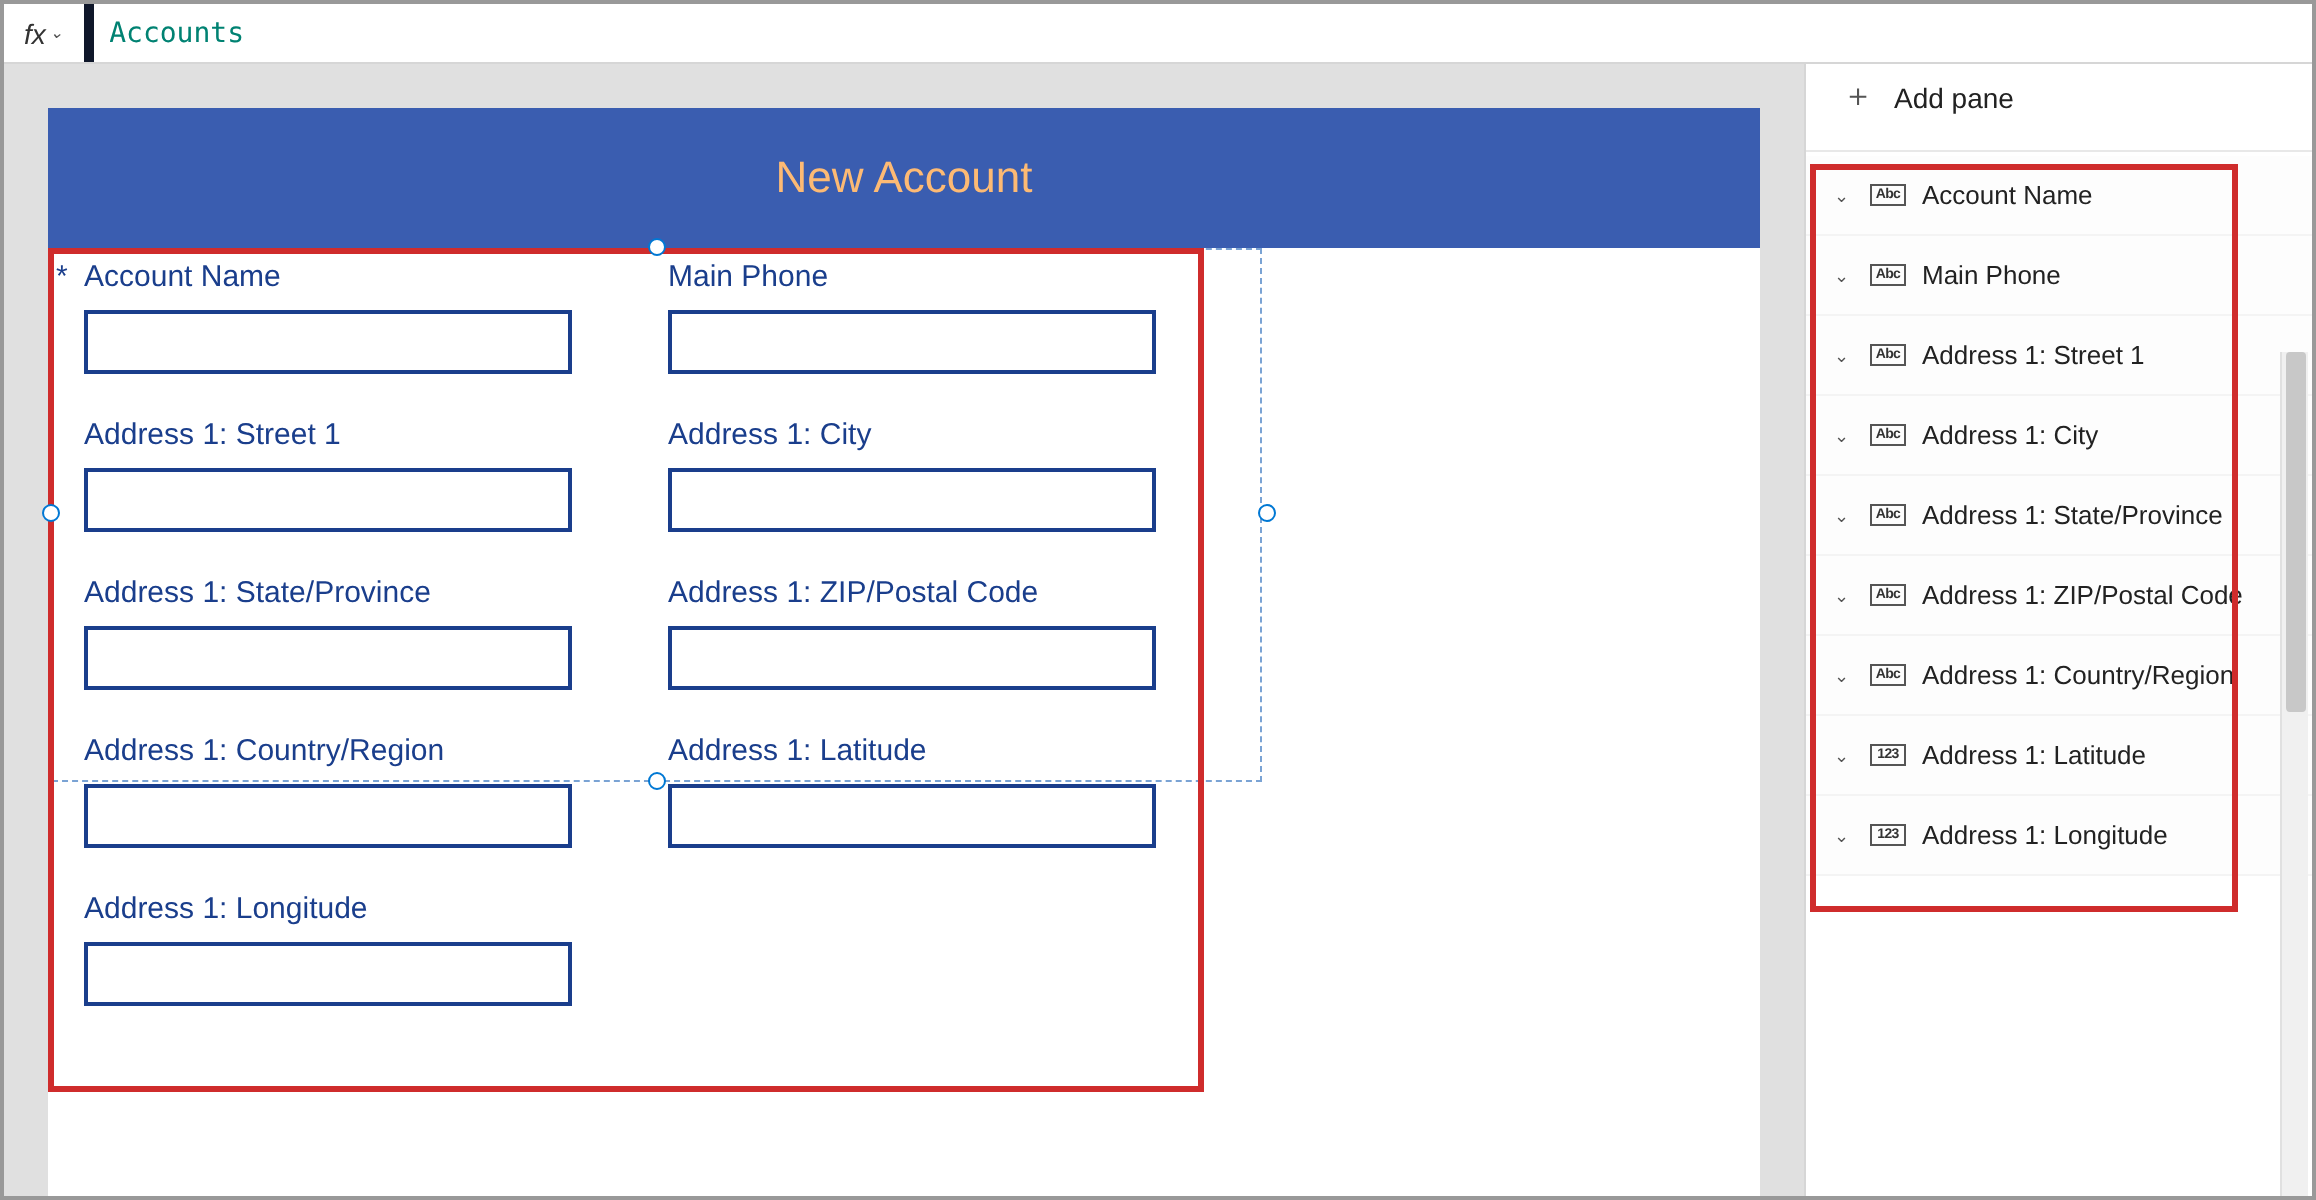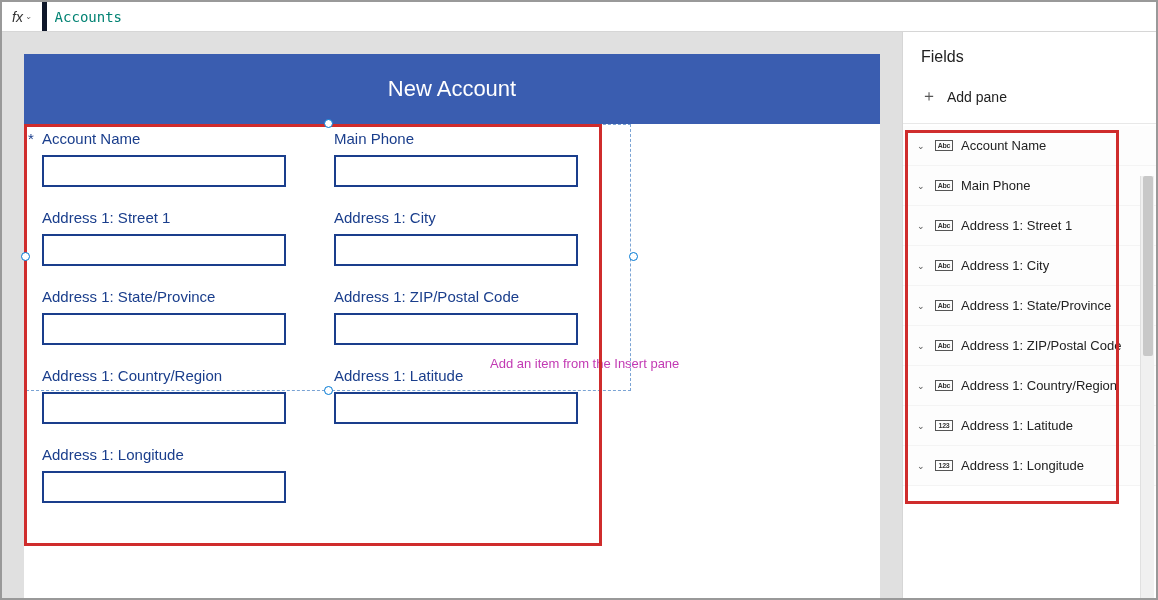--- a/index.html
+++ b/index.html
@@ -70,21 +70,21 @@
     
     .app-screen {
       background: #fff;
       height: 100%;
       position: relative;
     }
     
     .title-bar {
       background: #3b5998;
       background: #3a5db0;
-      color: #ffffff;
+      color: #fdba74;
       text-align: center;
       padding: 22px 16px;
       font-size: 22px;
       font-weight: 400;
     }
     
     .form-container {
       position: relative;
     }
     
@@ -291,21 +291,20 @@
     <div class="app-screen">
       <div class="title-bar">New Account</div>
 
       <div class="form-container">
         <div class="form-selection-dashed"></div>
         <div class="selection-handle handle-top"></div>
         <div class="selection-handle handle-right"></div>
         <div class="selection-handle handle-bottom"></div>
         <div class="selection-handle handle-left"></div>
         <div class="form-selection"></div>
-        <div class="placeholder-hint">Add an item from the Insert pane</div>
 
         <div class="form-wrapper">
           <div class="form-row">
             <div class="form-field">
               <span class="star">*</span>
               <label class="field-label">Account Name</label>
               <input class="field-input" type="text" style="">
             </div>
             <div class="form-field">
               <label class="field-label">Main Phone</label>
@@ -347,21 +346,20 @@
               <label class="field-label">Address 1: Longitude</label>
               <input class="field-input" type="text" style="">
             </div>
           </div>
         </div>
       </div>
     </div>
   </div>
 
   <div class="fields-panel">
-    <div class="fields-header">Fields</div>
     <div class="add-field-btn">
       <span class="plus-icon">＋</span>
       <span>Add pane</span>
     </div>
 
     <div class="field-list">
       <div class="field-list-highlight"></div>
 
       <div class="field-item">
         <span class="chevron-small">⌄</span>

